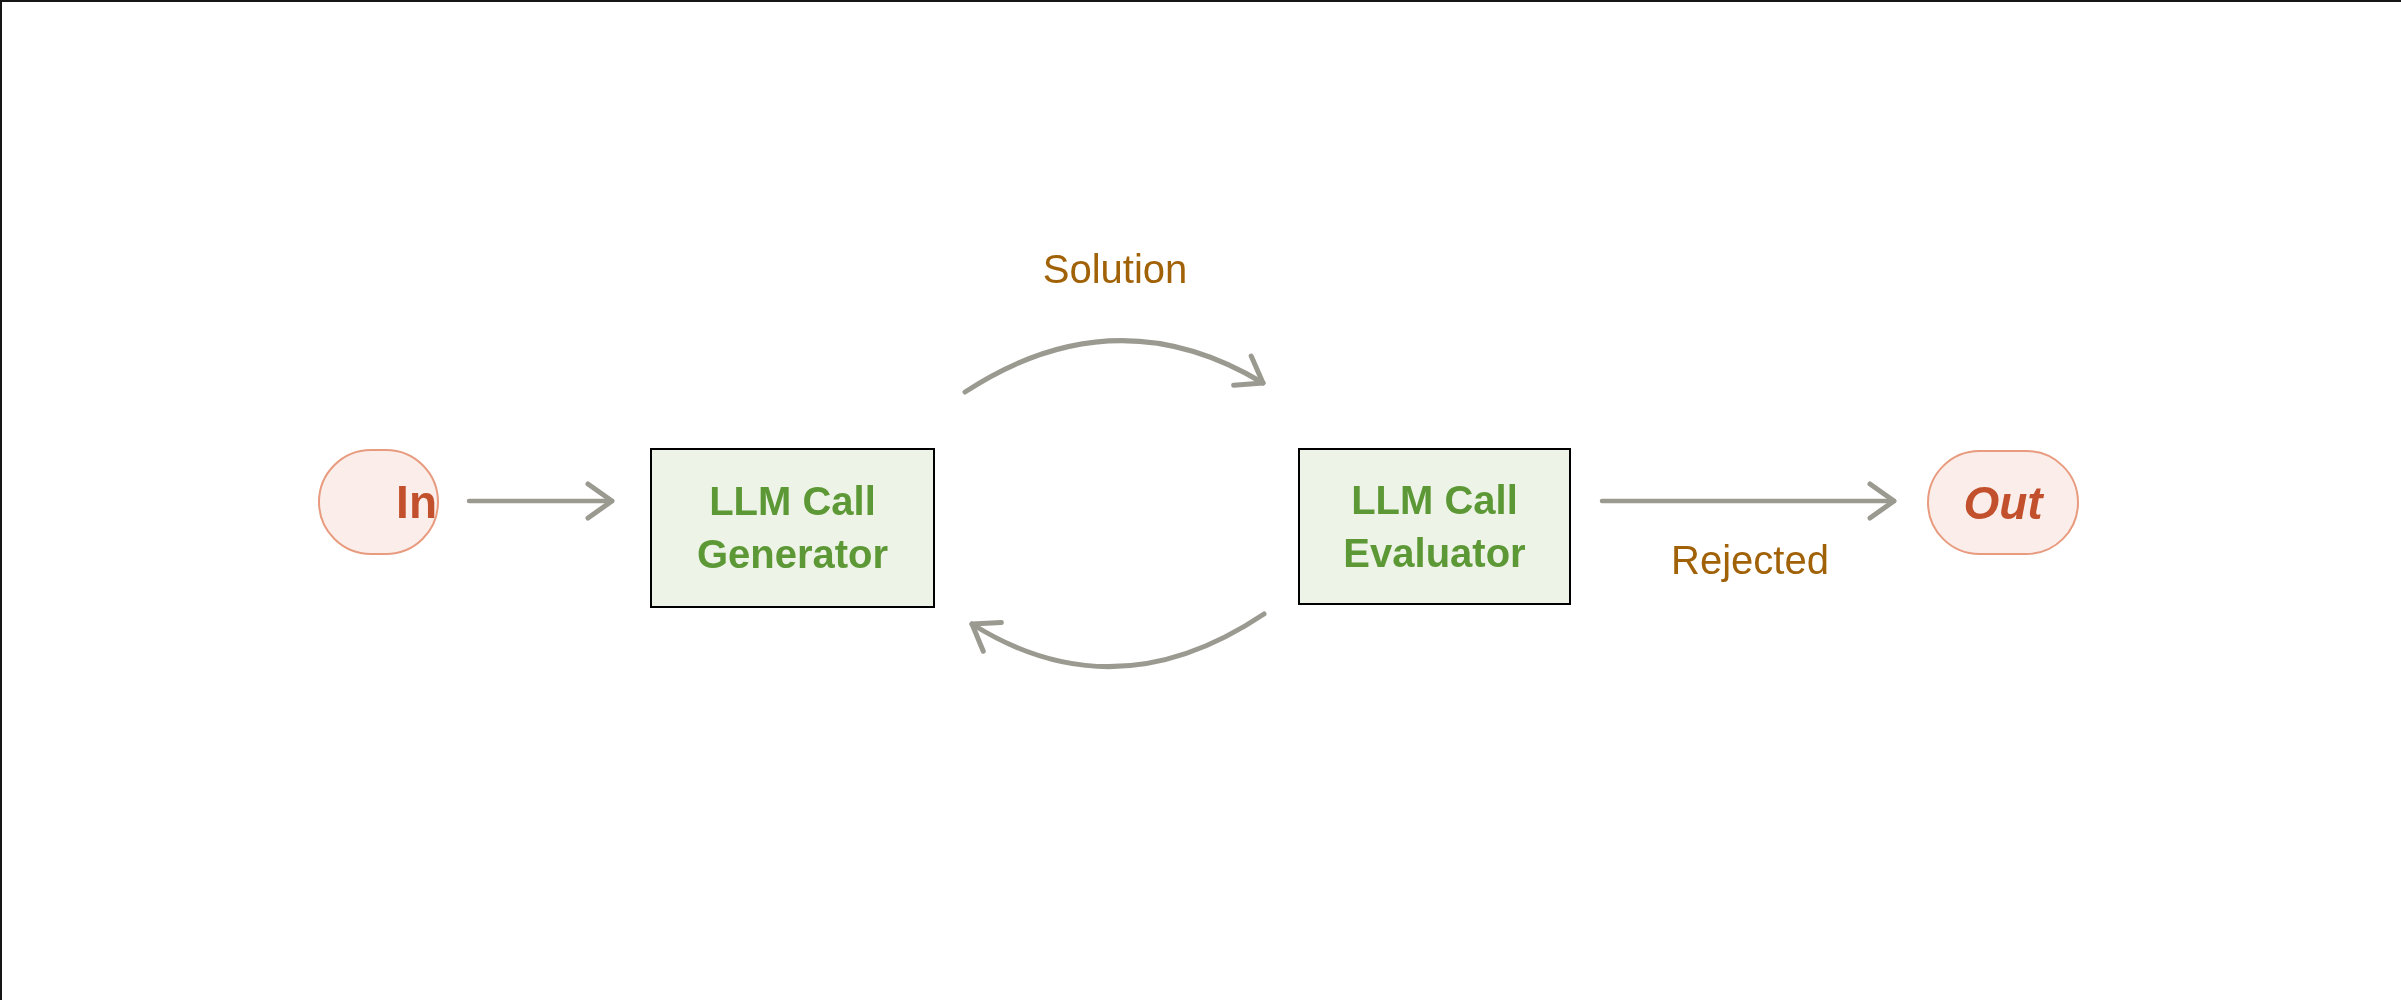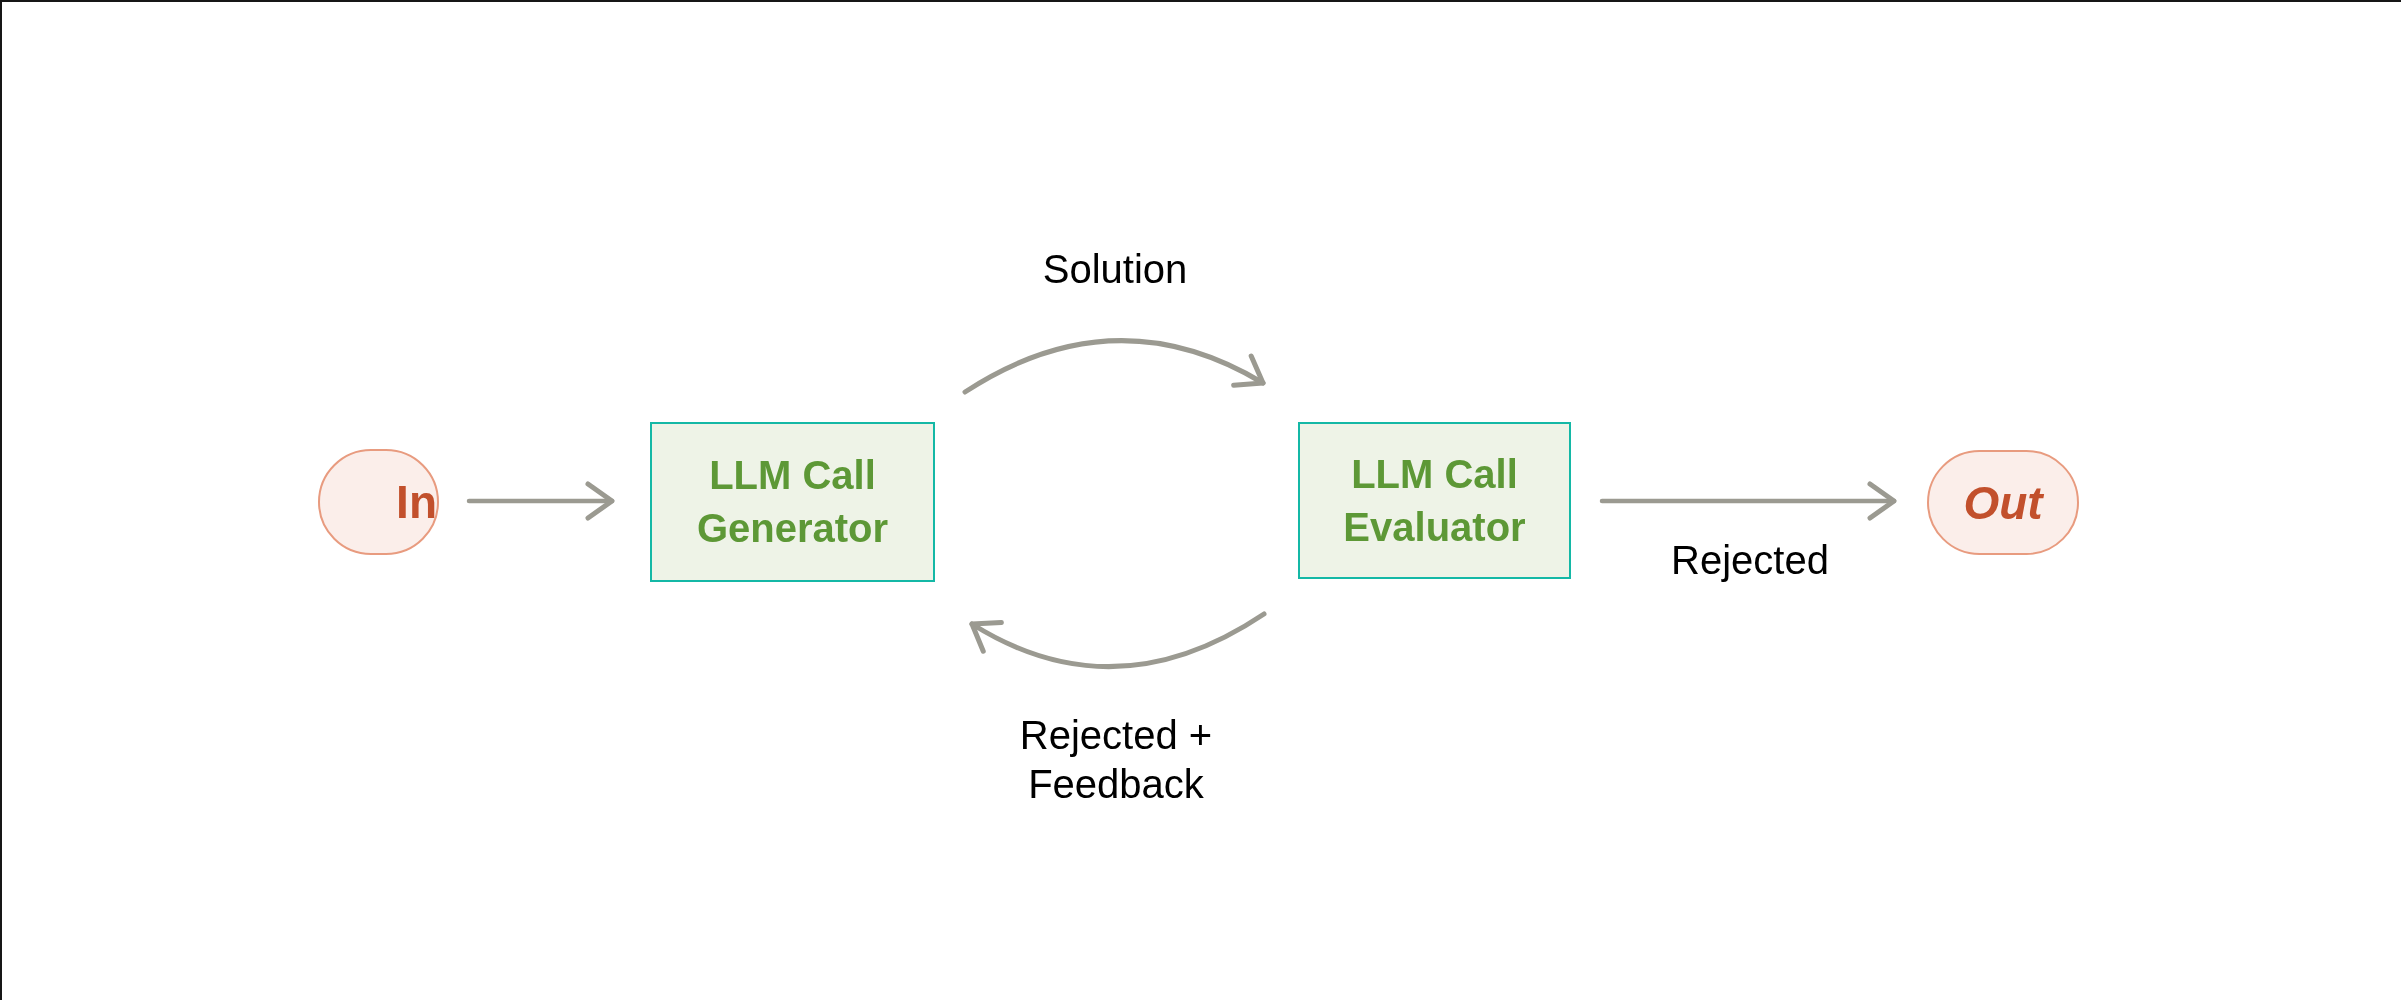--- a/index.html
+++ b/index.html
@@ -40,32 +40,33 @@
     border: 2px solid #e89b7f;
     color: #c2502c;
     font-weight: bold;
     font-size: 46px;
     border-radius: 53px;
   }
   .pill-in  { left: 316px;  top: 447px; width: 121px; height: 106px; align-items: flex-end; }
   .pill-out { left: 1925px; top: 448px; width: 152px; height: 105px; font-style: italic; }
   .box {
     background: #eef3e7;
-    border: 2px solid #14b8a6;
+    border: 2px solid #000000;
     color: #5d9836;
     font-weight: bold;
     font-size: 40px;
     line-height: 53px;
+    margin-top: 26px;
   }
   .box-generator { left: 648px;  top: 420px; width: 285px; height: 160px; }
   .box-evaluator { left: 1296px; top: 420px; width: 273px; height: 157px; }
   .edge-label {
     position: absolute;
     transform: translate(-50%, -50%);
-    color: #000000;
+    color: #a16207;
     font-size: 40px;
     line-height: 49px;
     text-align: center;
     white-space: nowrap;
   }
   .label-solution { left: 1113px; top: 267px; }
   .label-accepted { left: 1748px; top: 558px; }
   .label-rejected { left: 1114px; top: 758px; }
 </style>
 </head>
@@ -100,18 +101,14 @@
   </div>
 
   <div class="node pill pill-out">
     <span>Out</span>
   </div>
 
   <div class="edge-label label-solution">Solution</div>
 
   <div class="edge-label label-accepted">Rejected</div>
 
-  <div class="edge-label label-rejected">
-    <div>Rejected +</div>
-    <div>Feedback</div>
-  </div>
 
 </div>
 
 </body></html>

